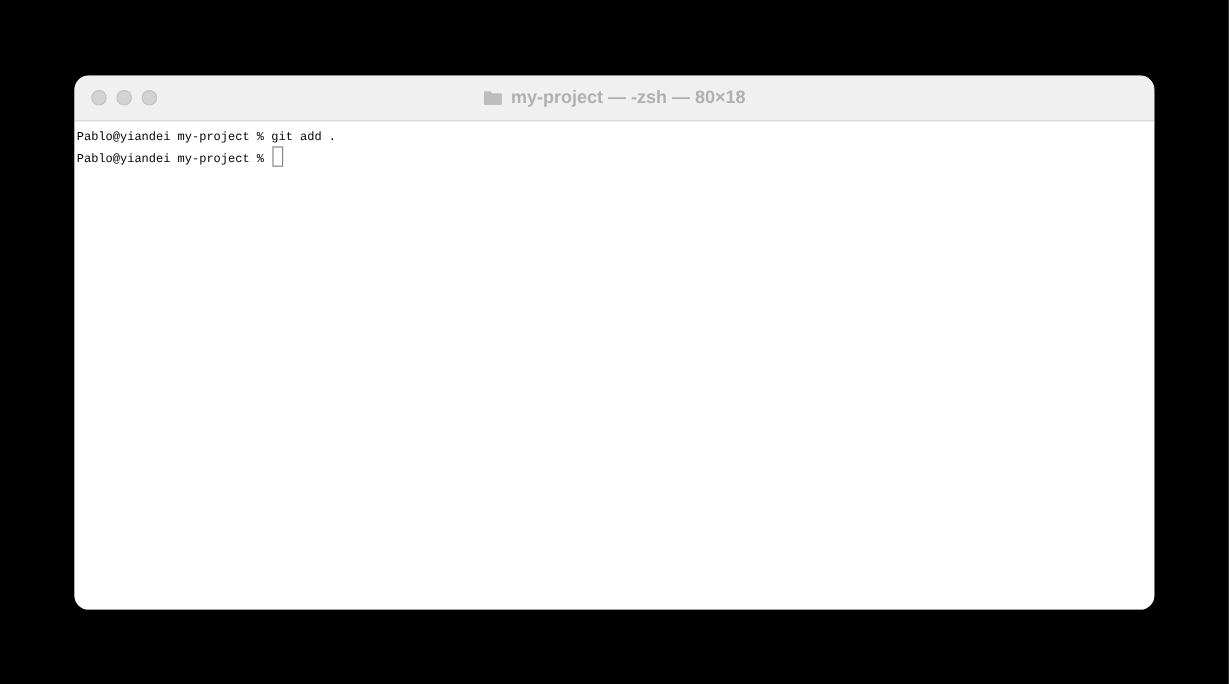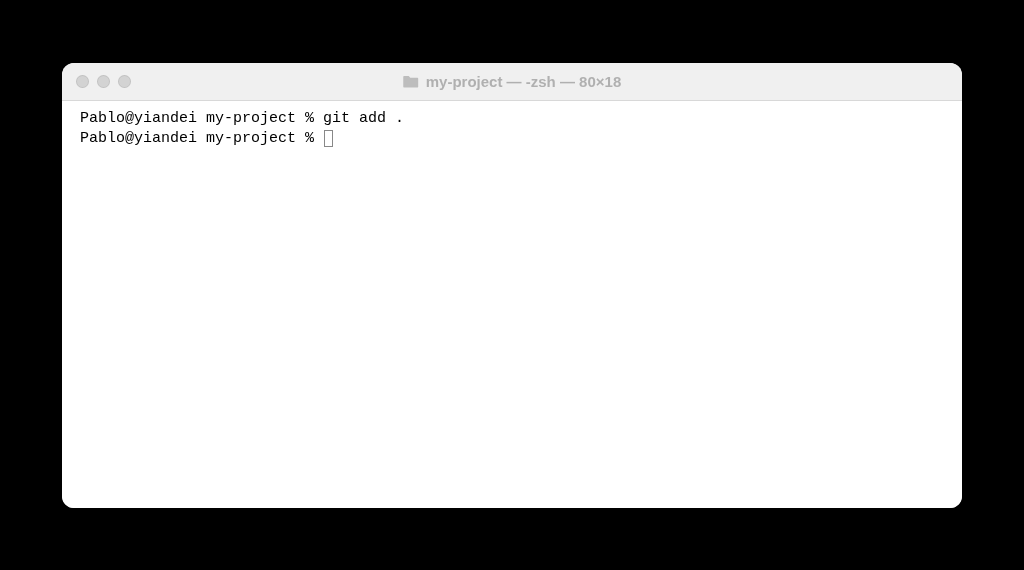--- a/index.html
+++ b/index.html
@@ -62,23 +62,23 @@
       width: 16px;
       height: 13px;
       display: inline-block;
     }
     .folder-icon svg {
       display: block;
     }
     .terminal-body {
       flex: 1;
       background: #ffffff;
-      padding: 8px 18px;
+      padding: 8px 2px;
       font-family: "SF Mono", Menlo, Monaco, "Courier New", monospace;
-      font-size: 15px;
+      font-size: 10px;
       line-height: 1.35;
       color: #000000;
       white-space: pre;
       overflow: hidden;
     }
     .line {
       display: block;
     }
     .cursor {
       display: inline-block;

